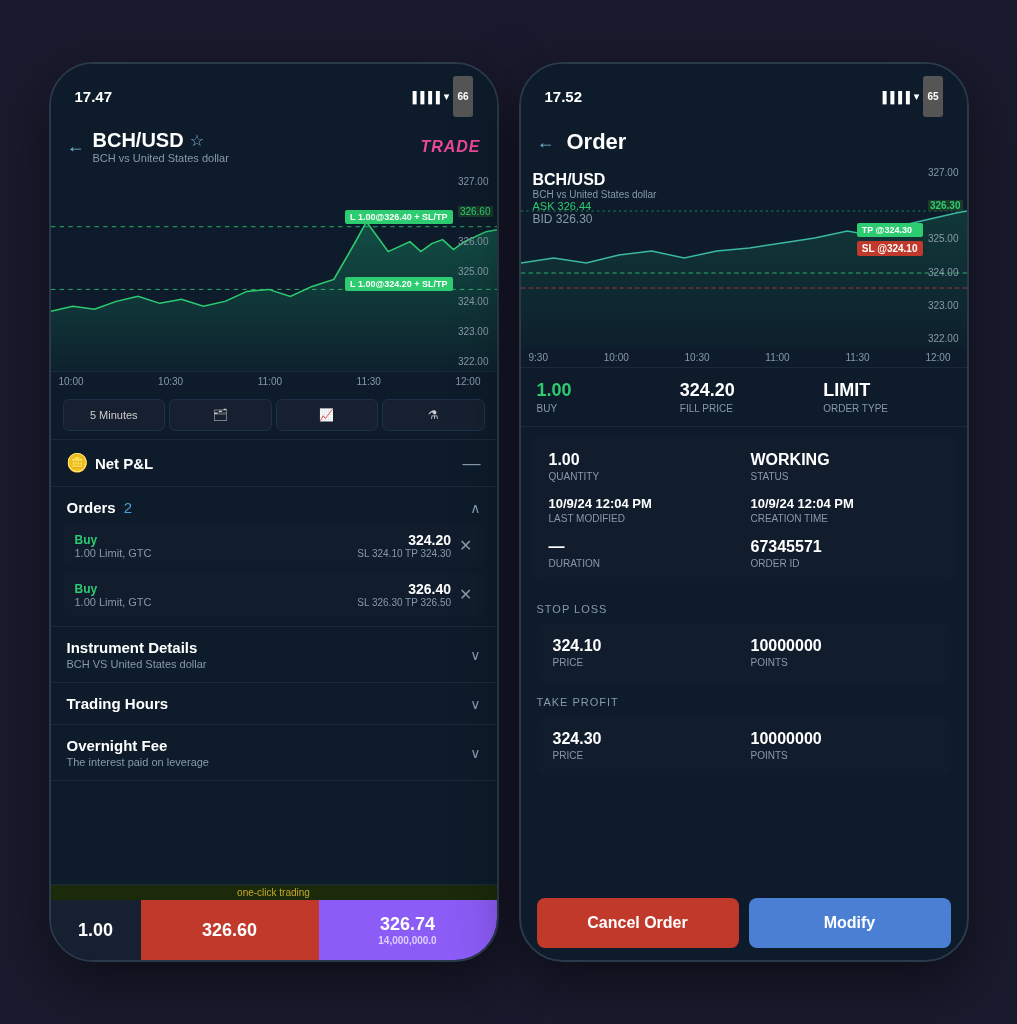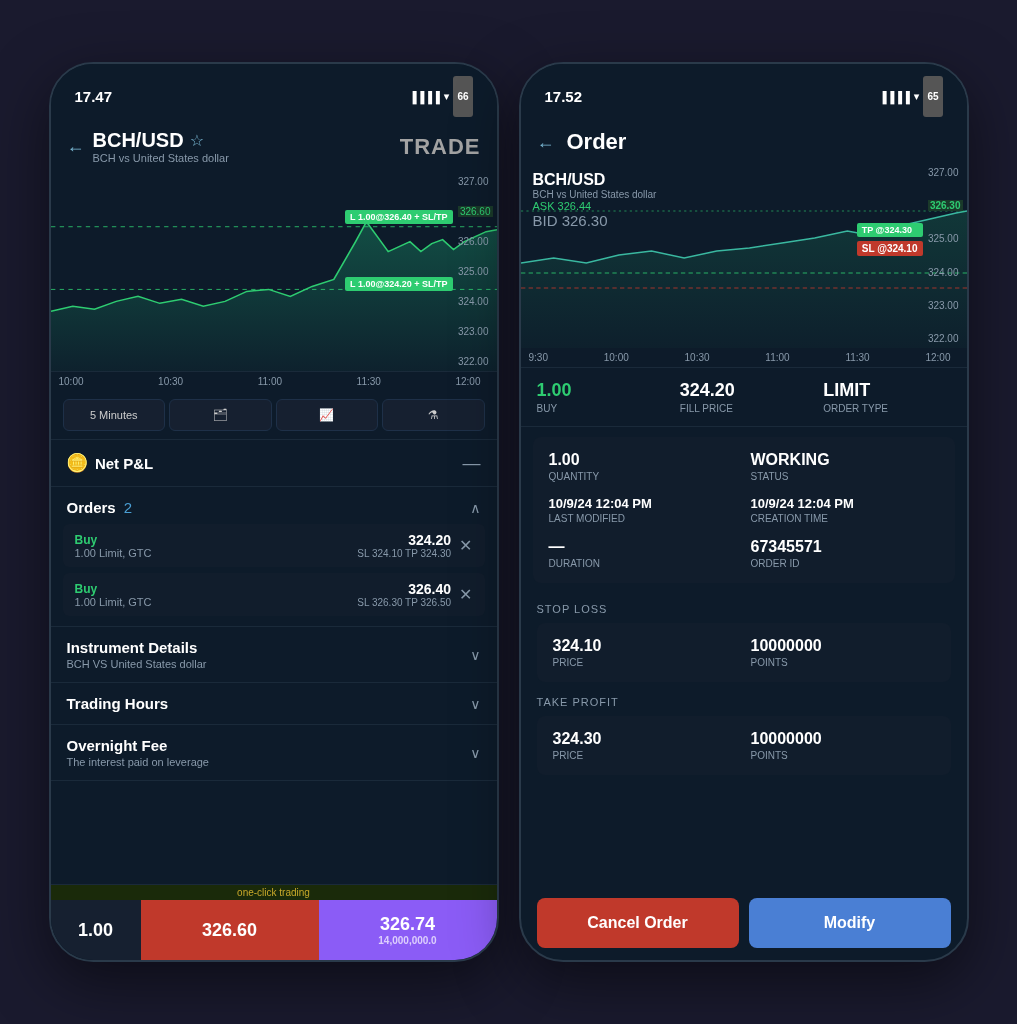--- a/index.html
+++ b/index.html
@@ -87,24 +87,25 @@
       color: #fff;
       font-size: 20px;
       font-weight: 700;
     }
     .header-subtitle {
       color: #8899aa;
       font-size: 11px;
     }
     .star-icon { color: #7ab8d4; font-size: 16px; }
     .trade-btn {
-      color: #a3a3a3;
-      font-size: 22px;
+      color: #ec4899;
+      font-size: 16px;
       font-weight: 700;
       letter-spacing: 1px;
+      font-style: italic;
     }
 
     
     .chart-area {
       background: #0d1b2a;
       height: 200px;
       position: relative;
       border-bottom: 1px solid #1a2a3a;
       overflow: hidden;
     }
@@ -316,21 +317,21 @@
     }
     .chart2-instrument {
       position: absolute;
       top: 8px;
       left: 12px;
       z-index: 2;
     }
     .chart2-pair { color: #fff; font-size: 16px; font-weight: 700; }
     .chart2-sub { color: #8899aa; font-size: 10px; }
     .chart2-ask { color: #2ecc71; font-size: 11px; }
-    .chart2-bid { color: #8899aa; font-size: 15px; }
+    .chart2-bid { color: #8899aa; font-size: 12px; }
     .chart2-tags {
       position: absolute;
       right: 44px;
       top: 60px;
       display: flex;
       flex-direction: column;
       gap: 4px;
       z-index: 2;
     }
     .tp-tag {

